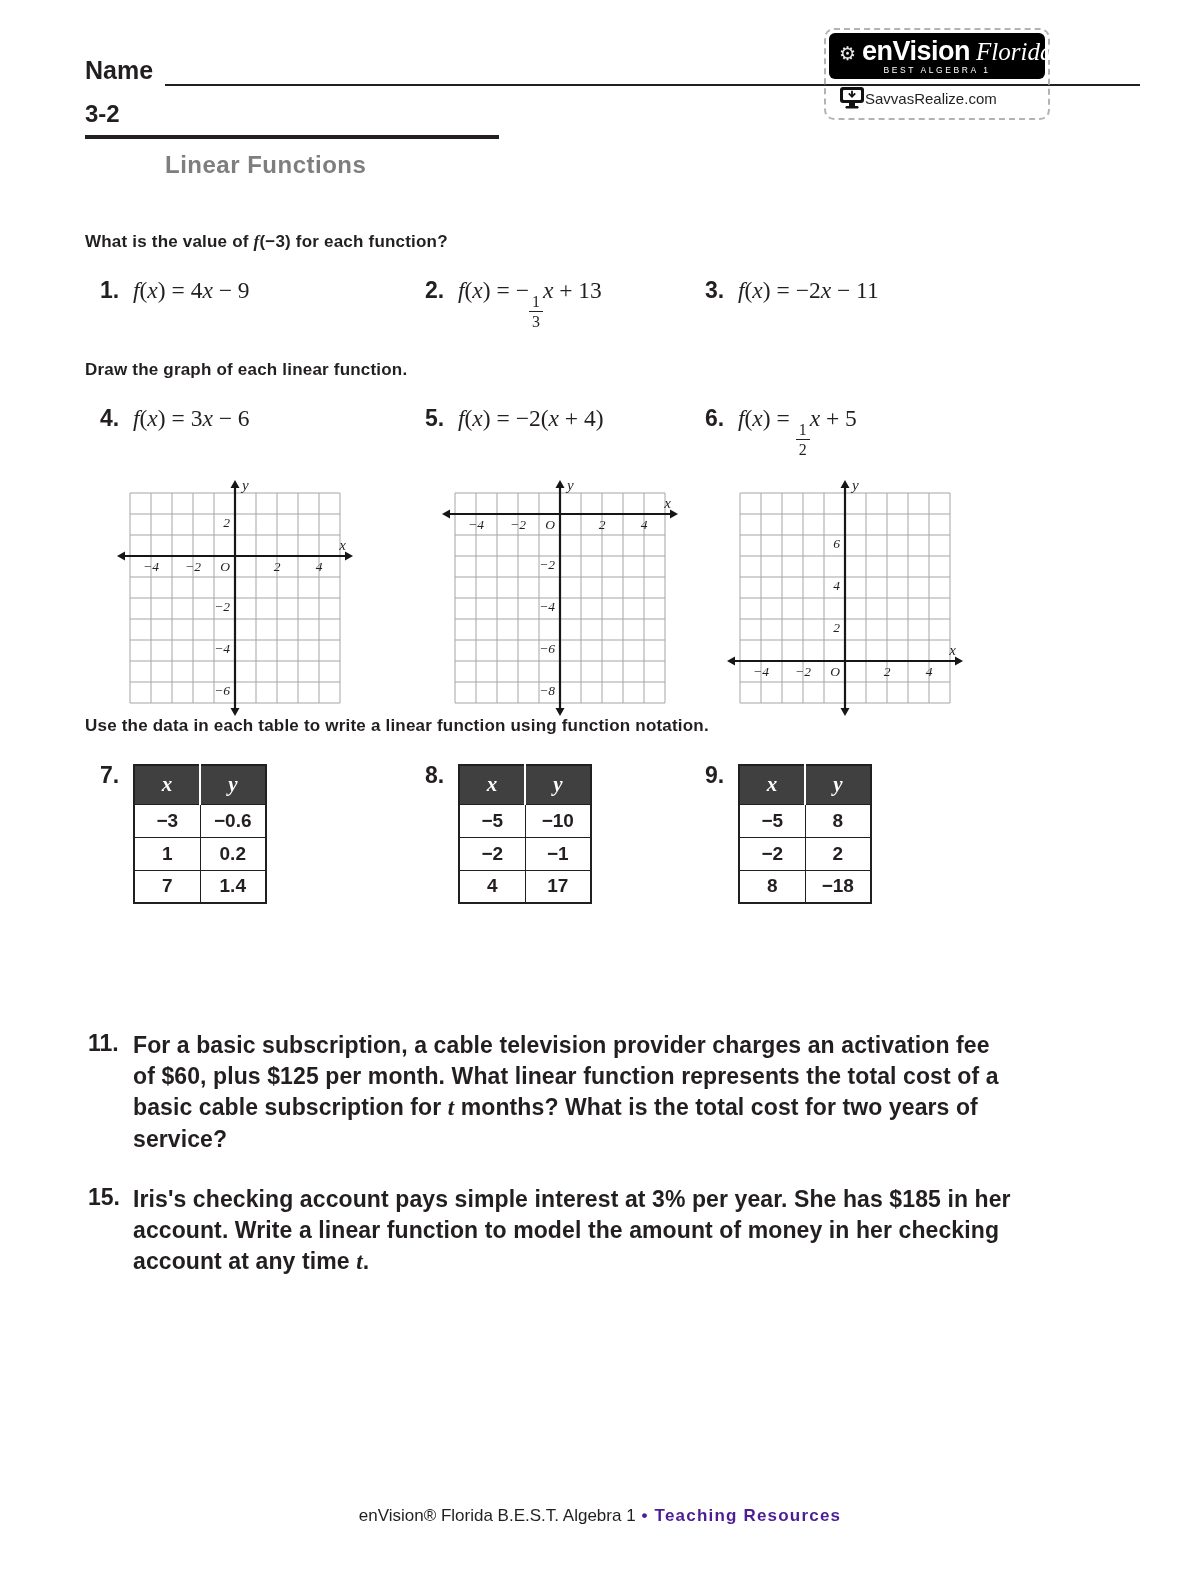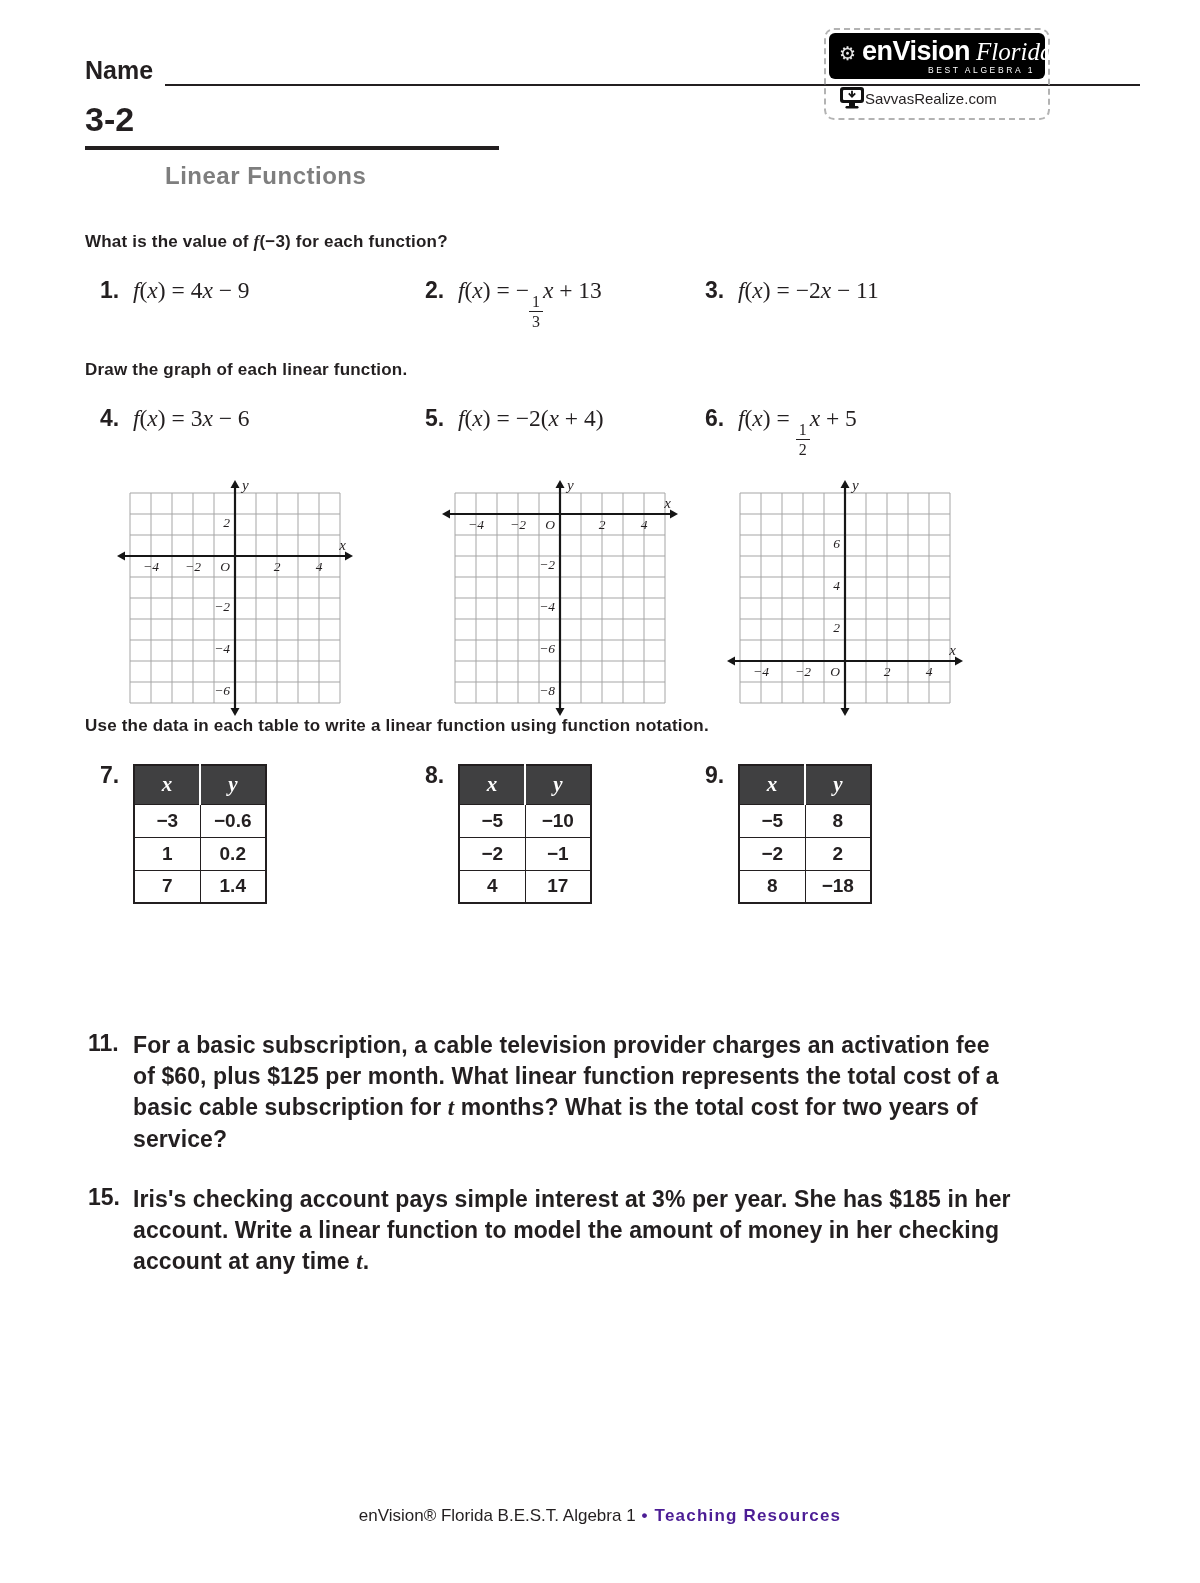--- a/index.html
+++ b/index.html
@@ -12,28 +12,28 @@
   .name-label{font-size:25px;font-weight:700;padding-right:12px}
   .name-line{flex:1;border-bottom:2.5px solid #231f20;height:30px}
 
   
   .logo-box{position:absolute;top:28px;right:150px;width:226px;border:2.5px dashed #b3b3b3;border-radius:10px;padding:3px 3px 0;background:transparent;z-index:2}
   .logo-black{background:#000;border-radius:6px;padding:3px 10px 4px;color:#fff}
   .logo-row{display:flex;align-items:baseline;gap:6px}
   .gear{font-size:19px;line-height:1;color:#e8e8e8}
   .brand-main{font-size:27px;font-weight:800;letter-spacing:-.5px}
   .brand-region{font-size:25px;font-family:"Liberation Serif",serif;font-style:italic}
-  .logo-tagline{font-size:8.5px;letter-spacing:2.6px;text-align:right;margin-top:-2px;color:#fff}
+  .logo-tagline{font-size:8.5px;letter-spacing:2.6px;text-align:center;margin-top:-2px;color:#fff}
   .realize-row{display:flex;align-items:center;padding:7px 6px 8px 10px}
   .realize-text{font-size:15px;color:#231f20}
 
   
   .title-block{position:absolute;left:85px;top:100px}
   .title-line{display:flex;align-items:baseline;gap:20px}
-  .lesson-num{font-size:34px;font-weight:800}
+  .lesson-num{font-size:24px;font-weight:800}
   .title-text{font-size:34px;font-weight:800;letter-spacing:.3px}
   .title-underline{height:4px;background:#231f20;width:414px;margin-top:7px}
   .subtitle{font-size:24px;font-weight:700;color:#7e7e7e;margin:12px 0 0 80px;letter-spacing:.5px}
 
   
   .sec{position:absolute;left:85px;right:55px}
   .sec-eval{top:232px}
   .sec-graph{top:360px}
   .sec-tables{top:716px}
   .prompt{font-size:17px;font-weight:700;letter-spacing:.2px}

